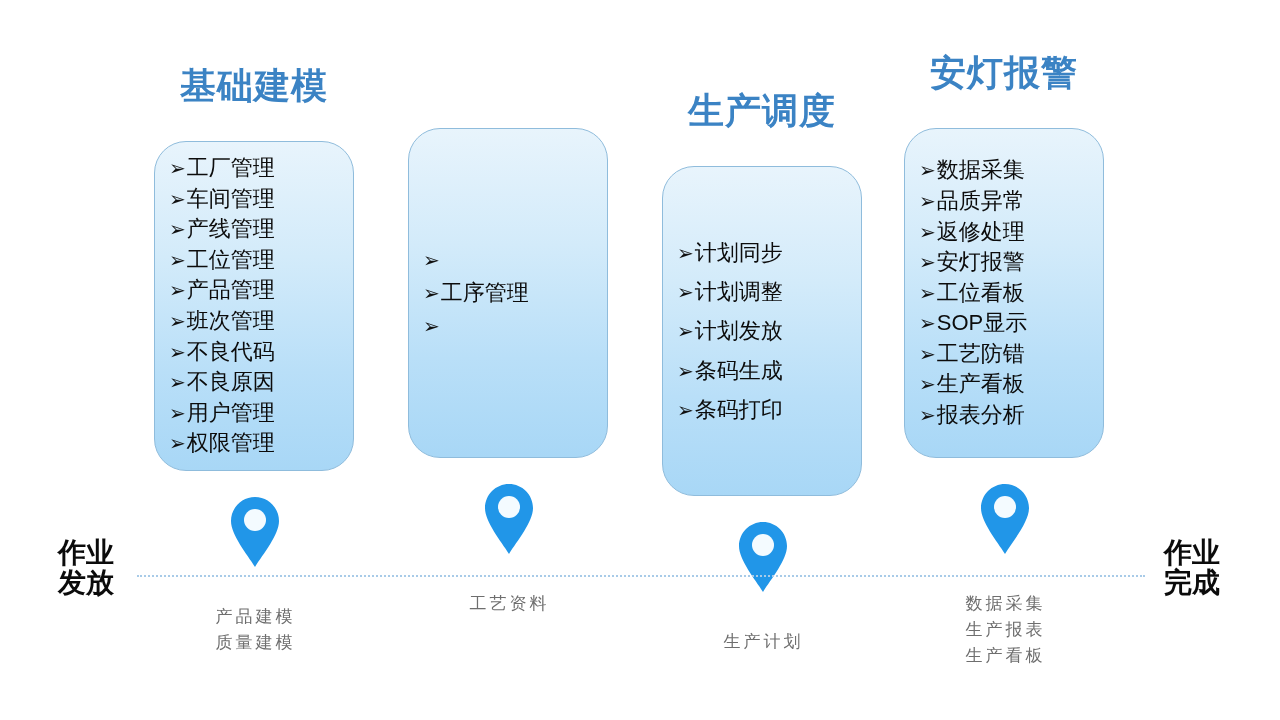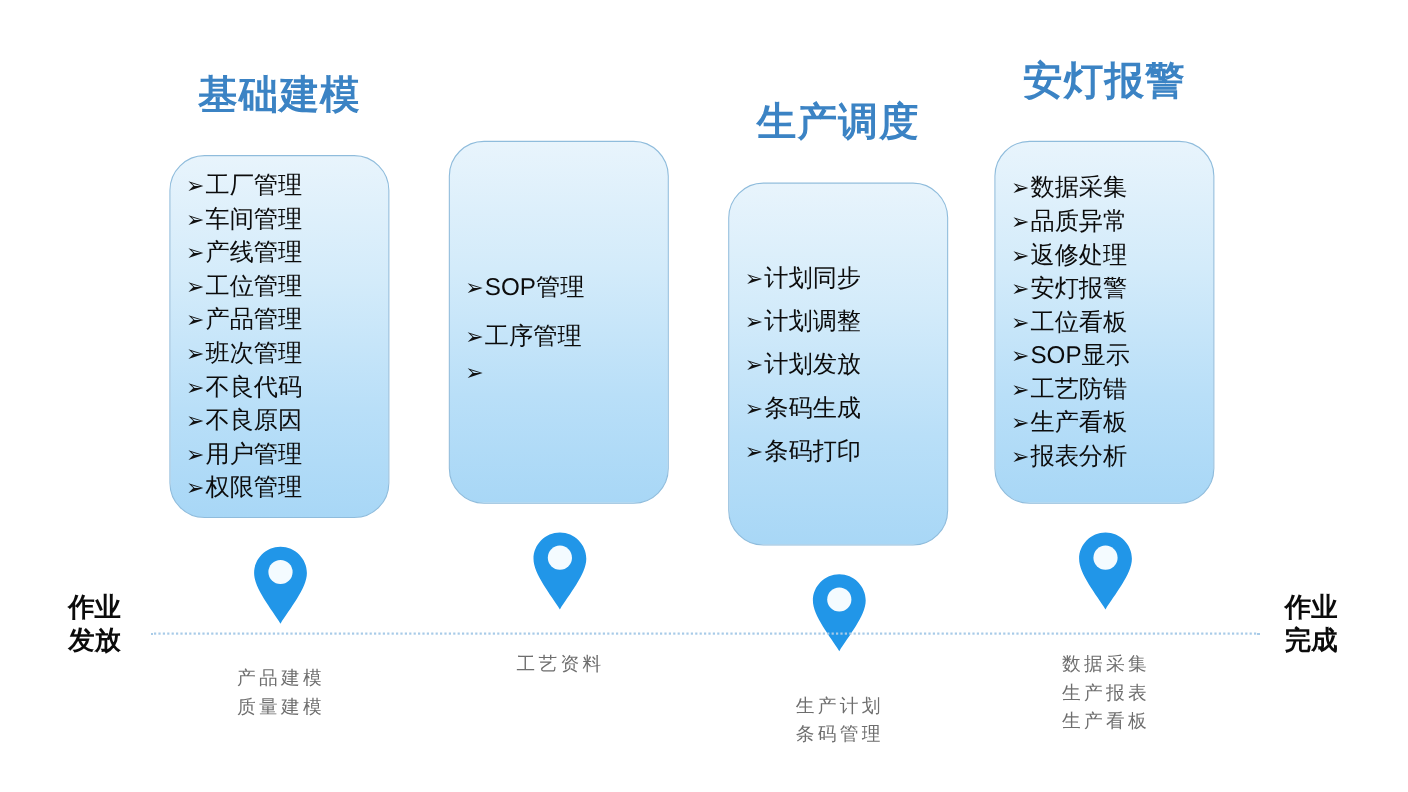--- a/index.html
+++ b/index.html
@@ -102,21 +102,21 @@
     left: 137px;
     top: 575px;
     width: 1008px;
     height: 0;
     border-top: 2px dotted #a8cbe8;
   }
 
   
   .end-label {
     position: absolute;
-    font-size: 24px;
+    font-size: 28px;
     font-weight: bold;
     color: #0b0b0b;
     line-height: 30px;
     text-align: center;
     white-space: nowrap;
   }
   .end-left  { left: 46px;  top: 538px; width: 80px; }
   .end-right { left: 1152px; top: 538px; width: 80px; }
 
   
@@ -201,21 +201,20 @@
       <div>质量建模</div>
     </div>
   </div>
 
   <div class="column col-2">
 
     <div class="card">
       <ul class="card-list spaced">
         <li>
             <span class="bullet">➢</span>
-            <span>SOP管理</span>
           </li>
         <li>
             <span class="bullet">➢</span>
             <span>工序管理</span>
           </li>
         <li>
             <span class="bullet">➢</span>
           </li>
       </ul>
     </div>
@@ -262,21 +261,20 @@
 
     <div class="pin">
       <svg width="54" height="76" viewBox="0 0 54 76">
         <path d="M27 3 C13.8 3 3 13.8 3 27 C3 41 19 60 27 73 C35 60 51 41 51 27 C51 13.8 40.2 3 27 3 Z" fill="#2196e8"></path>
         <circle cx="27" cy="26" r="11" fill="#f4fbff"></circle>
       </svg>
     </div>
 
     <div class="stage-notes">
       <div>生产计划</div>
-      <div>条码管理</div>
     </div>
   </div>
 
   <div class="column col-4">
     <div class="col-heading">安灯报警</div>
 
     <div class="card">
       <ul class="card-list">
         <li>
             <span class="bullet">➢</span>

